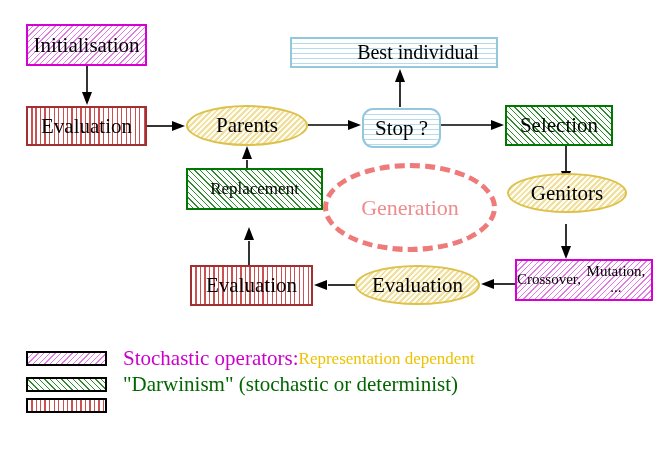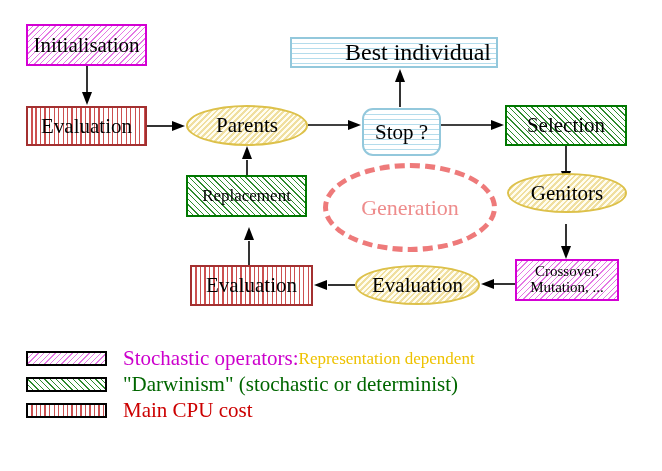--- a/index.html
+++ b/index.html
@@ -18,21 +18,21 @@
     background:repeating-linear-gradient(135deg,#ffffff 0,#ffffff 3px,#e478e4 3px,#e478e4 4px);}
   .hatch-green{border-color:#007700;
     background:repeating-linear-gradient(45deg,#ffffff 0,#ffffff 3px,#2e8b2e 3px,#2e8b2e 4px);}
   .lines-red{border-color:#a33030;
     background:repeating-linear-gradient(90deg,#ffffff 0,#ffffff 3px,#cc5050 3px,#cc5050 4.5px);}
   .lines-cyan{border-color:#93c8dc;
     background:repeating-linear-gradient(180deg,#ffffff 0,#ffffff 4px,#b4dcec 4px,#b4dcec 5px);}
   .hatch-yellow{border-color:#ddc14a;
     background:repeating-linear-gradient(135deg,#fffdf0 0,#fffdf0 2px,#f0dfa0 2px,#f0dfa0 4px);font-family:Liberation Serif, serif;}
   .fs21{font-size:21px;}
-  .fs20{font-size:24px;padding-left:48px;}
+  .fs20{font-size:20px;padding-left:48px;}
   .fs17{font-size:17px;}
   .fs15{font-size:15px;}
   #n-stop{border-radius:11px;}
   #n-generation{
     border:5px dashed #ee7a7a;border-radius:50%;
     color:#ee8c8c;font-size:22px;background:transparent;
   }
   #arrows{position:absolute;left:0;top:0;}
   #arrows line{stroke:#000;stroke-width:1.6;}
   #arrows polygon{fill:#000;}
@@ -108,41 +108,41 @@
   </div>
 
   <div class="node ellipse hatch-yellow fs21" style="left:186px;top:105px;width:122px;height:41px;">
     <span>Parents</span>
   </div>
 
   <div class="node box lines-cyan fs20" style="left:290px;top:37px;width:208px;height:31px;">
     <span>Best individual</span>
   </div>
 
-  <div id="n-stop" class="node box lines-cyan fs21" style="left:362px;top:108px;width:79px;height:48px;">
+  <div id="n-stop" class="node box lines-cyan fs21" style="left:362px;top:108px;width:79px;height:40px;">
     <span>Stop ?</span>
   </div>
 
-  <div class="node box hatch-green fs21" style="left:505px;top:105px;width:122px;height:41px;">
+  <div class="node box hatch-green fs21" style="left:505px;top:105px;width:108px;height:41px;">
     <span>Selection</span>
   </div>
 
-  <div class="node box hatch-green fs17" style="left:186px;top:175px;width:121px;height:42px;">
+  <div class="node box hatch-green fs17" style="left:186px;top:168px;width:137px;height:42px;">
     <span>Replacement</span>
   </div>
 
   <div id="n-generation" class="node" style="left:323px;top:163px;width:174px;height:89px;">
     <span>Generation</span>
   </div>
 
   <div class="node ellipse hatch-yellow fs21" style="left:507px;top:173px;width:120px;height:40px;">
     <span>Genitors</span>
   </div>
 
-  <div class="node box hatch-magenta fs15" style="left:515px;top:259px;width:104px;height:42px;flex-direction:column;">
+  <div class="node box hatch-magenta fs15" style="left:515px;top:259px;width:138px;height:42px;justify-content:space-between;">
     <span>Crossover,</span>
     <span>Mutation, ...</span>
   </div>
 
   <div class="node box lines-red fs21" style="left:190px;top:265px;width:123px;height:41px;">
     <span>Evaluation</span>
   </div>
 
   <div class="node ellipse hatch-yellow fs21" style="left:355px;top:265px;width:125px;height:40px;">
     <span>Evaluation</span>
@@ -154,17 +154,16 @@
     <span class="ltext2 t-yellow">Representation dependent</span>
   </div>
 
   <div class="lrow" style="left:26px;top:372px;">
     <div class="swatch hatch-green"></div>
     <span class="ltext t-green">"Darwinism" (stochastic or determinist)</span>
   </div>
 
   <div class="lrow" style="left:26px;top:398px;">
     <div class="swatch lines-red"></div>
-    <span class="ltext t-red">Main CPU cost</span>
   </div>
 
 
 </div>
 
 </body></html>

